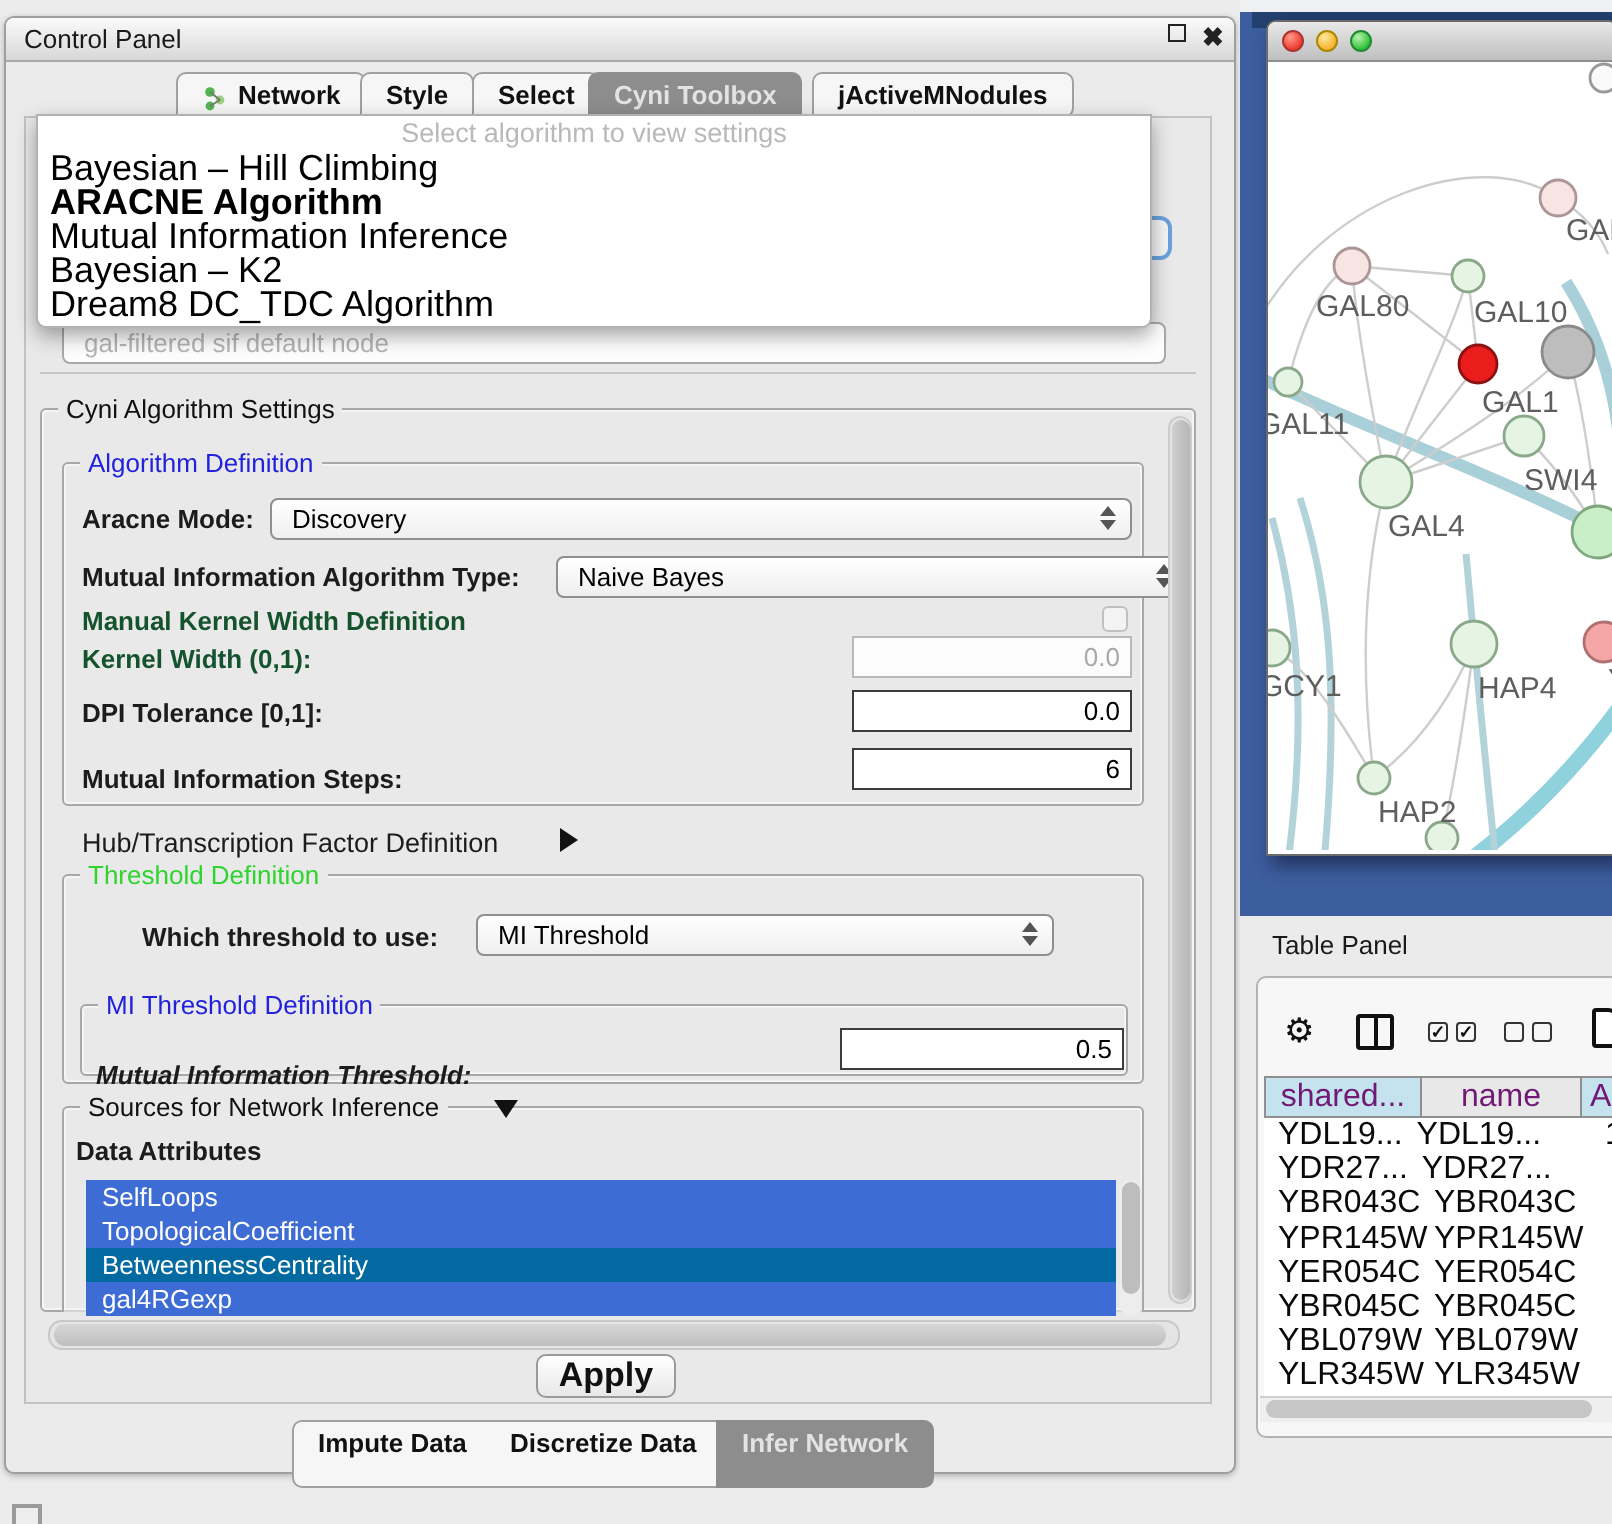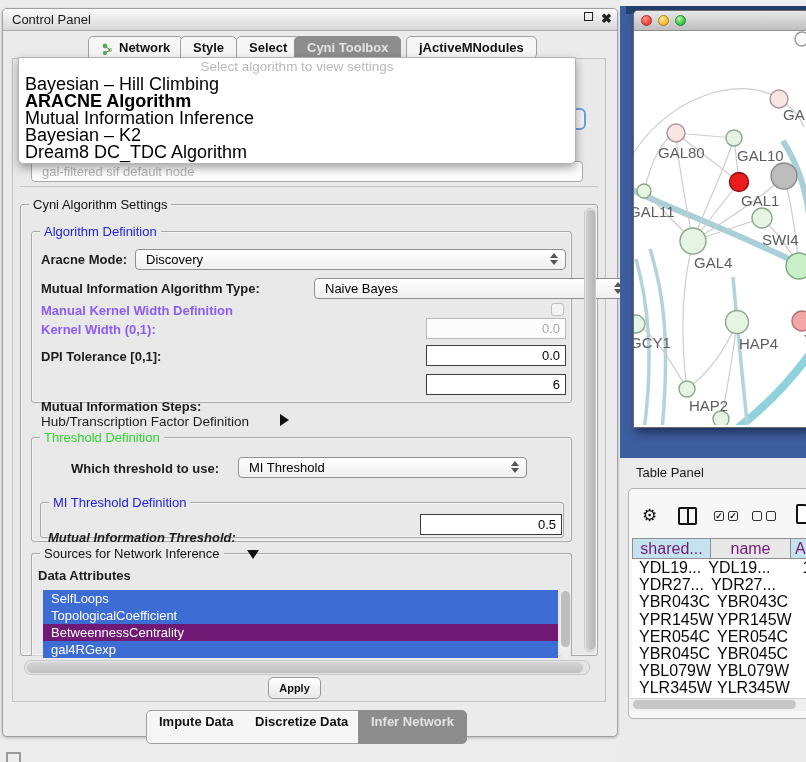--- a/index.html
+++ b/index.html
@@ -52,21 +52,21 @@
   .t-blue { color:#2222dd; }
   .t-green { color:#2fd42f; }
 
   #grp-settings { left:20px; top:204px; width:578px; height:452px; }
   #grp-algodef  { left:31px; top:231px; width:541px; height:172px; }
   #grp-thresh   { left:31px; top:437px; width:541px; height:105px; }
   #grp-mithresh { left:40px; top:502px; width:524px; height:36px; }
   #grp-sources  { left:31px; top:553px; width:541px; height:103px; border-bottom:none; border-radius:3px 3px 0 0; }
 
   .lbl { position:absolute; font-size:13px; font-weight:bold; color:#1c1c1c; }
-  .lbl.dis { color:#8b5cf6; }
+  .lbl.dis { color:#14532d; }
 
   .combo { position:absolute; height:21px; background:linear-gradient(#ffffff,#efefef);
            border:1px solid #8f8f8f; border-radius:4px; font-size:13px; color:#000;
            line-height:19px; padding-left:10px; }
   .combo .arr { position:absolute; right:7px; top:3px; width:8px; }
   .arr i { display:block; width:0; height:0; border-left:4px solid transparent; border-right:4px solid transparent; }
   .arr .up { border-bottom:5px solid #555; margin-bottom:2px; }
   .arr .dn { border-top:5px solid #555; }
 
   .numfield { position:absolute; height:21px; background:#ffffff; border:1px solid #3c3c3c;
@@ -92,22 +92,22 @@
   
   #set-vscroll { left:584px; top:208px; width:12px; height:444px; background:#e3e3e3;
                  border:1px solid #cccccc; border-radius:6px; }
   #set-vthumb { left:585.5px; top:210px; width:9px; height:440px;
                 background:linear-gradient(90deg,#cfcfcf,#b6b6b6); border-radius:5px; }
   #hscroll { left:24px; top:660px; width:566px; height:15px; background:#e4e4e4;
              border:1px solid #c8c8c8; border-radius:7px; }
   #hthumb { left:27px; top:662px; width:556px; height:11px;
             background:linear-gradient(#d6d6d6,#bfbfbf); border-radius:6px; }
 
-  #apply-btn { left:268px; top:677px; width:53px; height:22px; background:linear-gradient(#ffffff,#e8e8e8);
-               border:1px solid #9a9a9a; border-radius:5px; font-size:11px; font-weight:600;
+  #apply-btn { left:268px; top:677px; width:70px; height:22px; background:linear-gradient(#ffffff,#e8e8e8);
+               border:1px solid #9a9a9a; border-radius:5px; font-size:17px; font-weight:600;
                text-align:center; line-height:20px; color:#111; }
 
   .btab { top:710px; height:34px; line-height:21px; padding:0 12px; background:#f6f6f6;
           border:1px solid #a0a0a0; font-size:13px; font-weight:600; color:#111; border-radius:5px; }
   .btab.sel { background:#8d8d8d; color:#e3e3e3; border-color:#8d8d8d; }
   #btab-impute { left:146px; border-radius:5px 0 0 5px; }
   #btab-discretize { left:243px; border-radius:0; border-left:none; }
   #btab-infer { left:358px; border-radius:0 5px 5px 0; }
 
   
@@ -213,34 +213,34 @@
 </div>
 <span class="lbl" style="left:41px; top:252px;">Aracne Mode:</span>
 <div class="combo" style="left:135px; top:249px; width:431px;">
   <span>Discovery</span>
   <span class="arr">
       <i class="up"></i>
       <i class="dn"></i>
     </span>
 </div>
 <span class="lbl" style="left:41px; top:281px;">Mutual Information Algorithm Type:</span>
-<div class="combo" style="left:278px; top:278px; width:316px;margin-left:36px;">
+<div class="combo" style="left:278px; top:278px; width:316px;">
   <span>Naive Bayes</span>
   <span class="arr">
       <i class="up"></i>
       <i class="dn"></i>
     </span>
 </div>
 <span class="lbl dis" style="left:41px; top:303px;">Manual Kernel Width Definition</span>
 <div class="abs" id="chk-kernel"></div>
 <span class="lbl dis" style="left:41px; top:322px;">Kernel Width (0,1):</span>
 <div class="numfield dis" style="left:426px; top:318px; width:140px;">0.0</div>
 <span class="lbl" style="left:41px; top:349px;">DPI Tolerance [0,1]:</span>
 <div class="numfield" style="left:426px; top:345px; width:140px;">0.0</div>
-<span class="lbl" style="left:41px; top:399px;">Mutual Information Steps:</span>
+<span class="lbl" style="left:41px; top:382px;">Mutual Information Steps:</span>
 <div class="numfield" style="left:426px; top:374px; width:140px;">6</div>
 
 <span class="lbl" style="left:41px; top:414px; font-weight:normal; font-size:13.5px;">Hub/Transcription Factor Definition</span>
 <div class="abs" id="hub-arrow"></div>
 
 <div class="abs grp" id="grp-thresh">
   <span class="grp-title t-green">Threshold Definition</span>
 </div>
 <span class="lbl" style="left:71px; top:461px;">Which threshold to use:</span>
 <div class="combo" style="left:238px; top:457px; width:289px;">
@@ -257,21 +257,21 @@
 <div class="numfield" style="left:420px; top:514px; width:142px;">0.5</div>
 
 <div class="abs grp" id="grp-sources">
   <span class="grp-title">Sources for Network Inference</span>
 </div>
 <div class="abs" id="src-arrow"></div>
 <span class="lbl" style="left:38px; top:568px;">Data Attributes</span>
 <div class="abs" id="attr-list">
     <div class="attr-row" style="background: rgb(61, 108, 212);">SelfLoops</div>
     <div class="attr-row" style="background: rgb(61, 108, 212);">TopologicalCoefficient</div>
-    <div class="attr-row" style="background: #701a75;">BetweennessCentrality</div>
+    <div class="attr-row" style="background: #0369a1;">BetweennessCentrality</div>
     <div class="attr-row" style="background: rgb(61, 108, 212);">gal4RGexp</div>
   </div>
 <div class="abs" id="attr-vscroll"></div>
 <div class="abs" id="attr-vthumb"></div>
 
 <div class="abs" id="set-vscroll"></div>
 <div class="abs" id="set-vthumb"></div>
 <div class="abs" id="hscroll"></div>
 <div class="abs" id="hthumb"></div>
 

